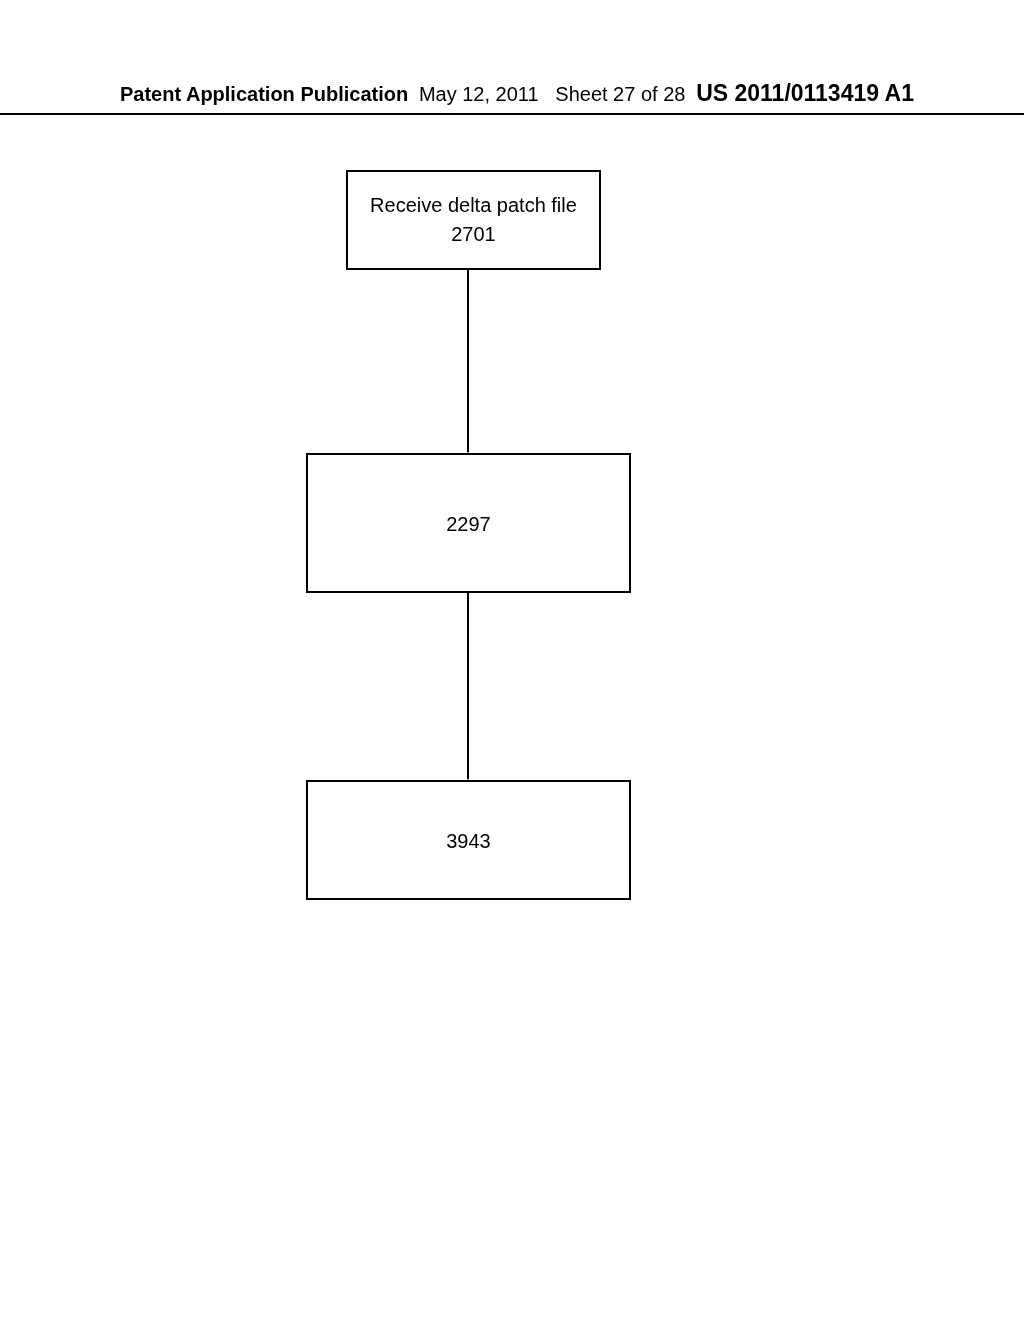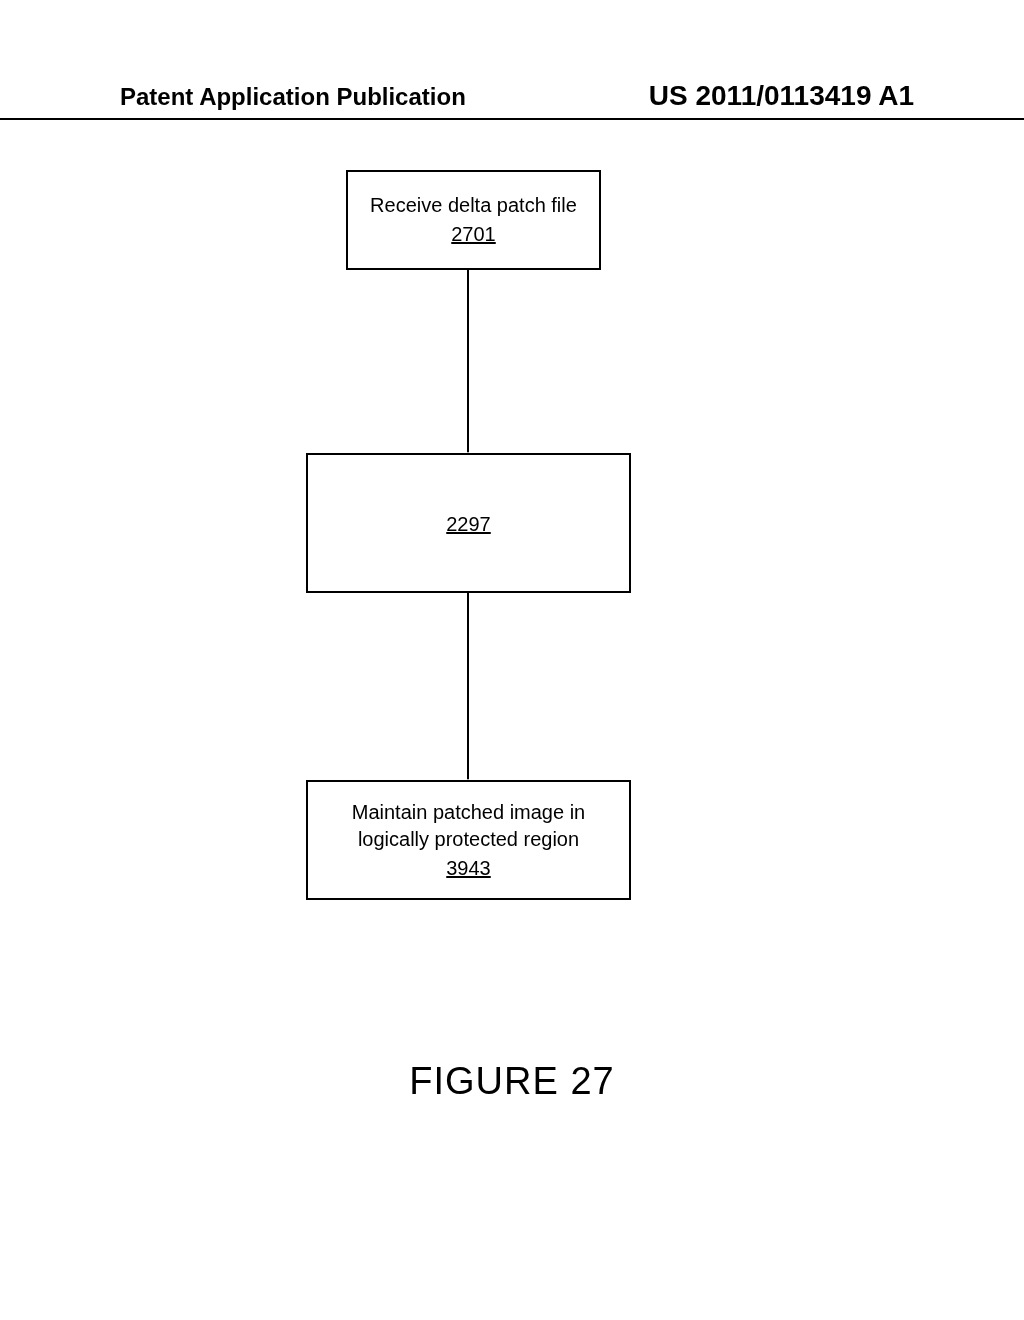--- a/index.html
+++ b/index.html
@@ -21,28 +21,28 @@
     left: 0;
     width: 1024px;
     padding: 0 110px 6px 120px;
     display: flex;
     justify-content: space-between;
     align-items: baseline;
     border-bottom: 2px solid #000;
   }
   .header .left {
     font-weight: bold;
-    font-size: 24px;
+    font-size: 20px;
   }
   .header .center {
     font-size: 20px;
   }
   .header .right {
     font-weight: bold;
-    font-size: 28px;
+    font-size: 23px;
   }
 
   .diagram {
     position: absolute;
     top: 160px;
     left: 0;
     width: 1024px;
     height: 1000px;
   }
 
@@ -53,21 +53,20 @@
     flex-direction: column;
     align-items: center;
     justify-content: center;
     text-align: center;
     font-size: 20px;
     line-height: 1.35;
     background: #fff;
     padding: 8px 10px;
   }
   .box .ref {
-    text-decoration: underline;
     margin-top: 2px;
   }
 
   .box1 {
     left: 346px;
     top: 10px;
     width: 255px;
     height: 100px;
   }
   .box2 {
@@ -93,20 +92,24 @@
     letter-spacing: 1px;
   }
 </style>
 </head>
 <body>
 
 <div class="page">
 
   <div class="header">
     <span class="left">Patent Application Publication</span>
+    <span class="center">
+      <span>May 12, 2011</span>&nbsp;&nbsp;
+      <span>Sheet 27 of 28</span>
+    </span>
     <span class="right">US 2011/0113419 A1</span>
   </div>
 
   <div class="diagram">
 
     <div class="box box1">
       <div>Receive delta patch file</div>
       <div class="ref">2701</div>
     </div>
 
@@ -118,21 +121,19 @@
     <div class="box box2">
       <div class="ref">2297</div>
     </div>
 
     <svg style="position:absolute; left:467px; top:433px;" width="2" height="187">
       <line x1="1" y1="0" x2="1" y2="174" stroke="#000" stroke-width="2.5"></line>
       <polygon points="-7,172 9,172 1,187" fill="#000"></polygon>
     </svg>
 
     <div class="box box3">
-      <div>Maintain patched image in logically protected region</div>
       <div class="ref">3943</div>
     </div>
 
   </div>
 
-  <div class="figure-label">FIGURE 27</div>
 
 </div>
 
 </body></html>

